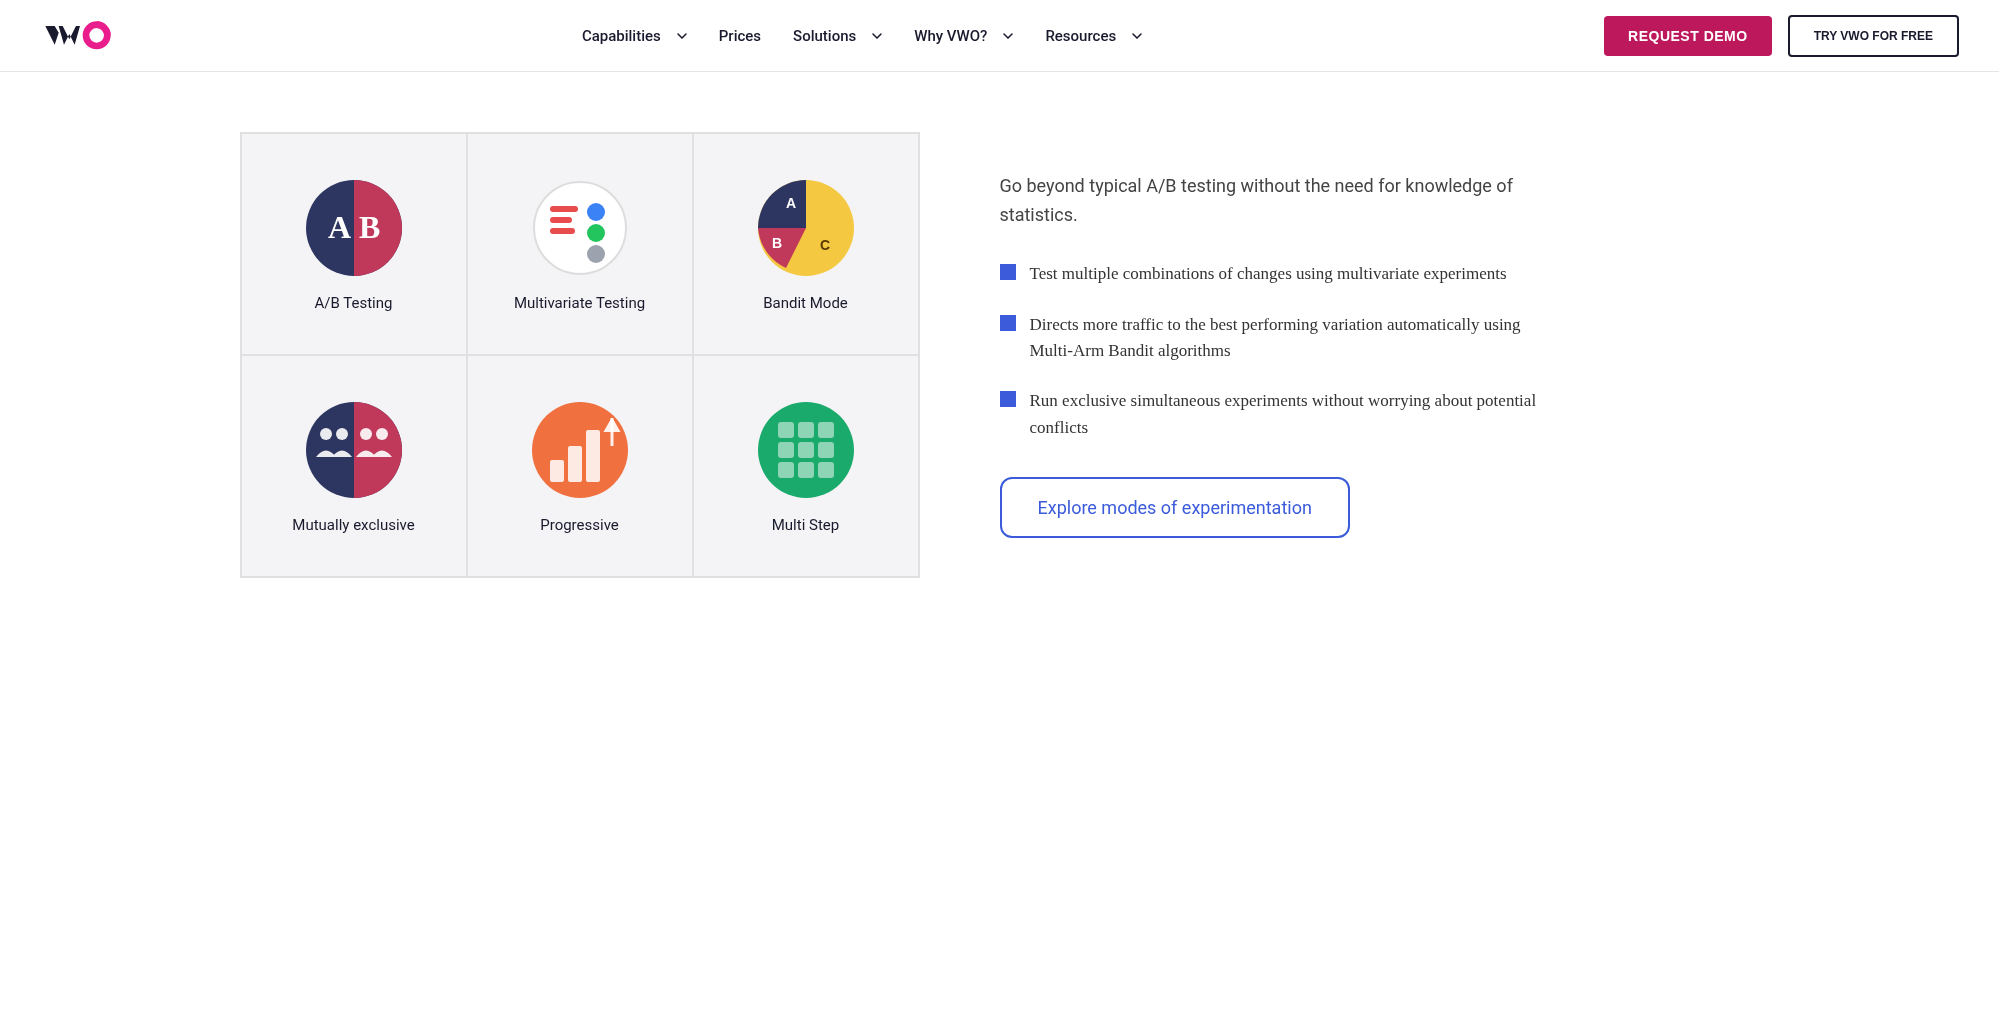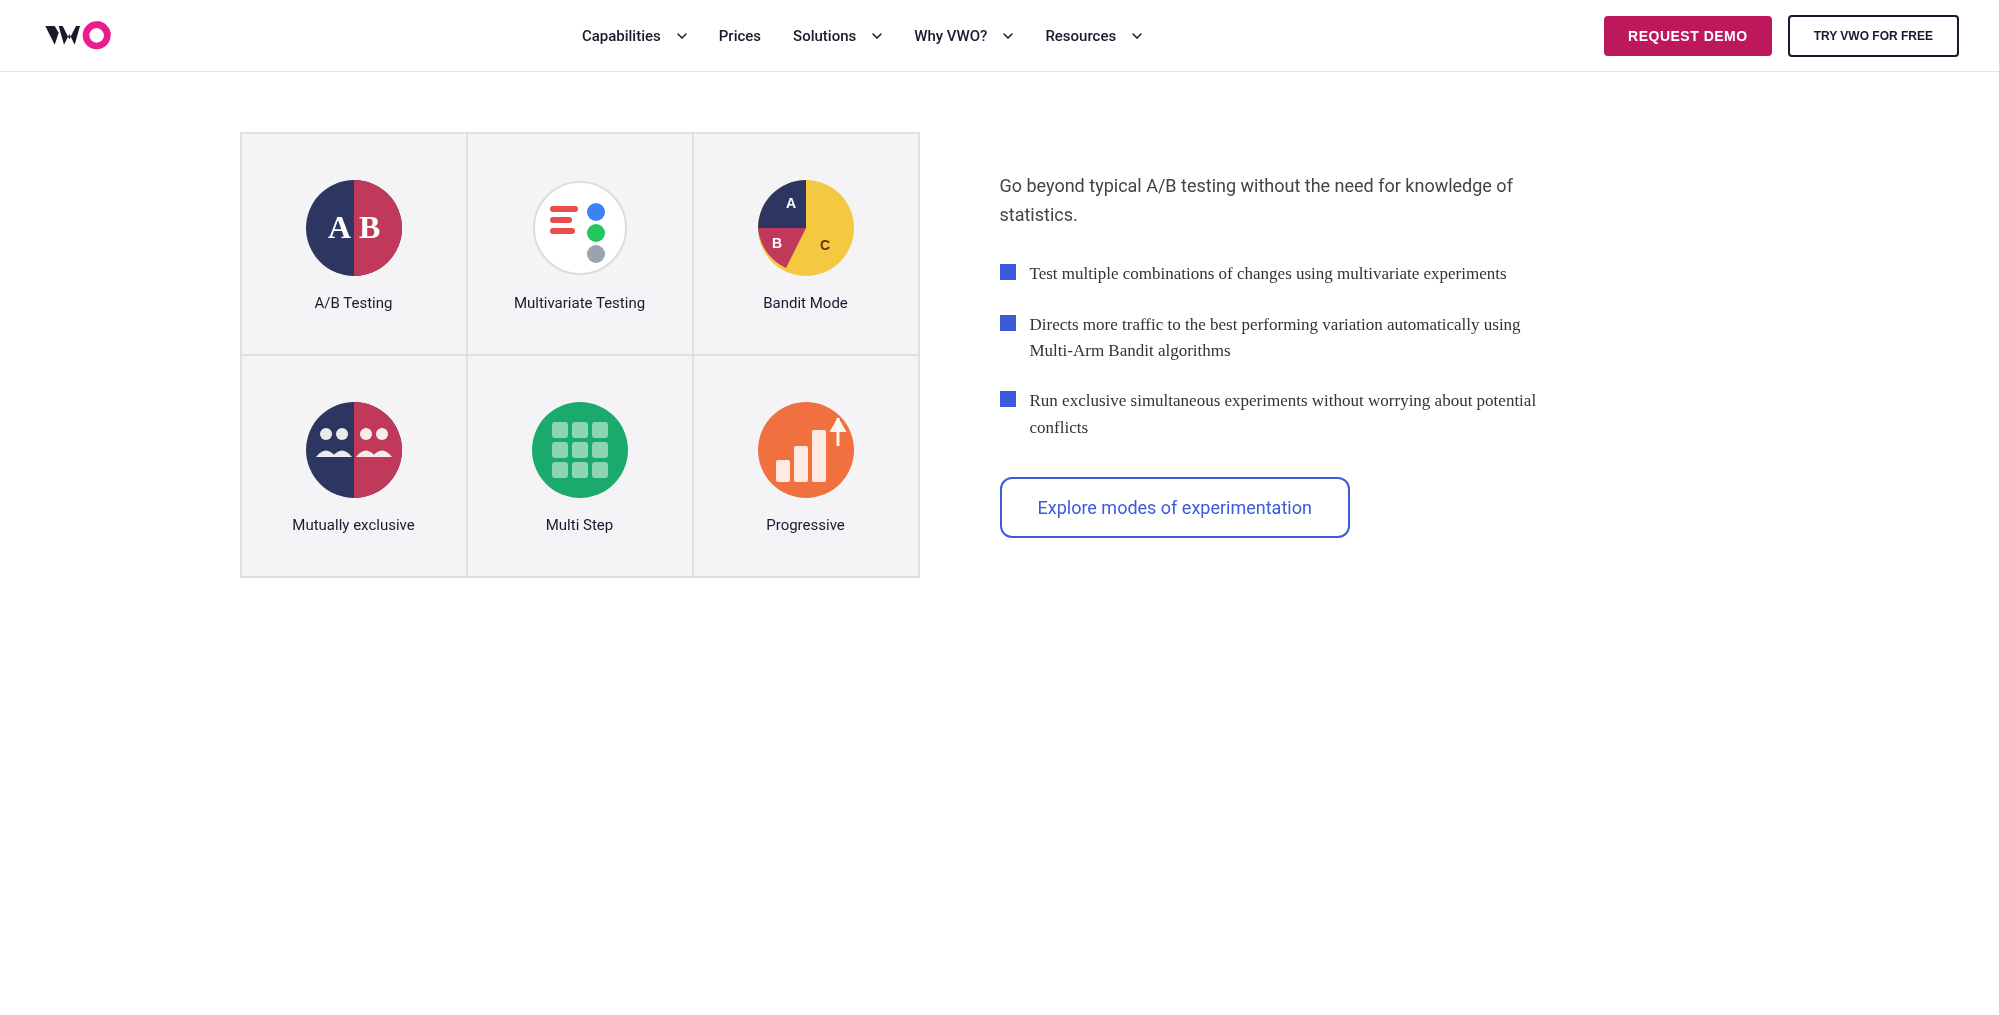--- a/index.html
+++ b/index.html
@@ -210,55 +210,55 @@
 
             <g fill="white" opacity="0.9">
               <circle cx="60" cy="32" r="6"></circle>
               <path d="M50 55 Q60 42 70 55"></path>
               <circle cx="76" cy="32" r="6"></circle>
               <path d="M66 55 Q76 42 86 55"></path>
             </g>
           </svg>
         </div>
         <span class="cell-label">Mutually exclusive</span>
+      </div>
+
+      <div class="grid-cell">
+        <div class="cell-icon">
+          <svg width="96" height="96" viewBox="0 0 96 96">
+            <circle cx="48" cy="48" r="48" fill="#f07040"></circle>
+
+            <rect x="18" y="58" width="14" height="22" rx="2" fill="rgba(255,255,255,0.85)"></rect>
+            <rect x="36" y="44" width="14" height="36" rx="2" fill="rgba(255,255,255,0.85)"></rect>
+            <rect x="54" y="28" width="14" height="52" rx="2" fill="rgba(255,255,255,0.85)"></rect>
+
+            <path d="M72 30 L80 16 L88 30" fill="rgba(255,255,255,0.9)" stroke="rgba(255,255,255,0.9)" stroke-width="1"></path>
+            <line x1="80" y1="16" x2="80" y2="44" stroke="rgba(255,255,255,0.9)" stroke-width="3"></line>
+          </svg>
+        </div>
+        <span class="cell-label">Progressive</span>
       </div>
 
       <div class="grid-cell">
         <div class="cell-icon">
           <svg width="96" height="96" viewBox="0 0 96 96">
             <circle cx="48" cy="48" r="48" fill="#1aaa6b"></circle>
 
             <rect x="20" y="20" width="16" height="16" rx="3" fill="rgba(255,255,255,0.5)"></rect>
             <rect x="40" y="20" width="16" height="16" rx="3" fill="rgba(255,255,255,0.5)"></rect>
             <rect x="60" y="20" width="16" height="16" rx="3" fill="rgba(255,255,255,0.5)"></rect>
             <rect x="20" y="40" width="16" height="16" rx="3" fill="rgba(255,255,255,0.5)"></rect>
             <rect x="40" y="40" width="16" height="16" rx="3" fill="rgba(255,255,255,0.5)"></rect>
             <rect x="60" y="40" width="16" height="16" rx="3" fill="rgba(255,255,255,0.5)"></rect>
             <rect x="20" y="60" width="16" height="16" rx="3" fill="rgba(255,255,255,0.5)"></rect>
             <rect x="40" y="60" width="16" height="16" rx="3" fill="rgba(255,255,255,0.5)"></rect>
             <rect x="60" y="60" width="16" height="16" rx="3" fill="rgba(255,255,255,0.5)"></rect>
           </svg>
         </div>
         <span class="cell-label">Multi Step</span>
-      </div>
-
-      <div class="grid-cell">
-        <div class="cell-icon">
-          <svg width="96" height="96" viewBox="0 0 96 96">
-            <circle cx="48" cy="48" r="48" fill="#f07040"></circle>
-
-            <rect x="18" y="58" width="14" height="22" rx="2" fill="rgba(255,255,255,0.85)"></rect>
-            <rect x="36" y="44" width="14" height="36" rx="2" fill="rgba(255,255,255,0.85)"></rect>
-            <rect x="54" y="28" width="14" height="52" rx="2" fill="rgba(255,255,255,0.85)"></rect>
-
-            <path d="M72 30 L80 16 L88 30" fill="rgba(255,255,255,0.9)" stroke="rgba(255,255,255,0.9)" stroke-width="1"></path>
-            <line x1="80" y1="16" x2="80" y2="44" stroke="rgba(255,255,255,0.9)" stroke-width="3"></line>
-          </svg>
-        </div>
-        <span class="cell-label">Progressive</span>
       </div>
 
     </div>
   </div>
 
   <div class="text-section">
     <p class="subtext">Go beyond typical A/B testing without the need for knowledge of statistics.</p>
 
     <ul class="bullets">
       <li>

